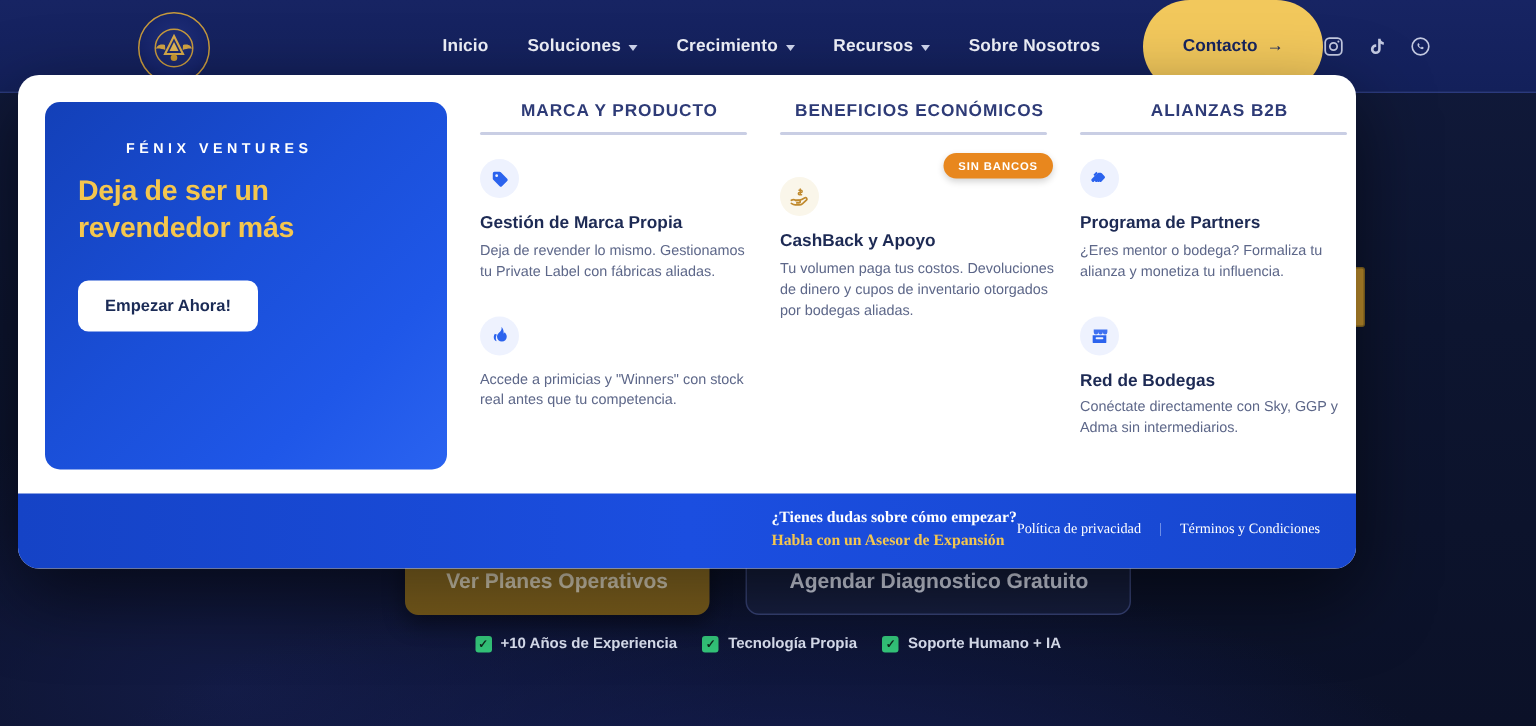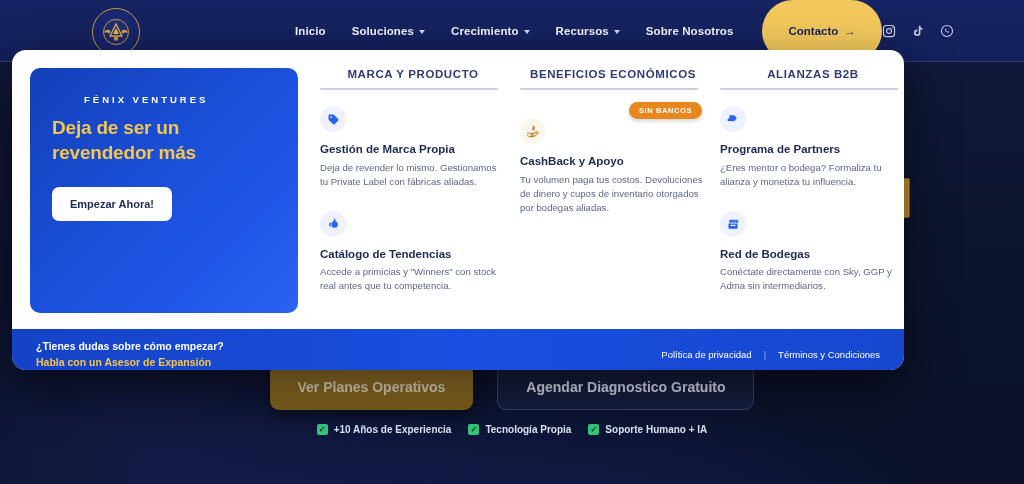--- a/index.html
+++ b/index.html
@@ -159,22 +159,22 @@
   .badge {
     position: absolute; right: 4px; top: -14px;
     background: #e8871e; color: #ffffff;
     font-size: 7.5px; font-weight: 800; letter-spacing: .6px;
     padding: 4px 10px; border-radius: 999px;
     box-shadow: 0 2px 5px rgba(0,0,0,.18);
   }
   
   #mega-foot {
     background: linear-gradient(90deg, #1543c6 0%, #1b4ee0 50%, #1747cf 100%);
-    padding: 11px 24px 2px 24px;
-    display: flex; align-items: center; justify-content: space-between;
+    padding: 11px 24px 13px 24px;
+    display: flex; align-items: center; justify-content: flex-end; font-family: Liberation Serif, serif;
   }
   #foot-q { color: #ffffff; font-size: 10.5px; font-weight: 600; }
   #foot-a { color: #f4c64e; font-size: 10.5px; font-weight: 700; margin-top: 4px; cursor: pointer; }
   #foot-links { display: flex; align-items: center; gap: 12px; }
   #foot-links a, #foot-links span {
     color: #ffffff; font-size: 9.5px; text-decoration: none; cursor: pointer;
   }
   #foot-links .sep { color: #8fa8ef; cursor: default; }
 
   
@@ -336,21 +336,20 @@
         </div>
 
         <div class="item">
           <span class="item-icon">
             <svg width="13" height="13" viewBox="0 0 24 24" fill="#2b63ee">
               <path d="M13.5 1.5s.9 3.3-1.2 5.6C10.2 9.4 8 10.6 8 13.8a6 6 0 0 0 12 0c0-2.6-1.3-4-2.4-5.5-.6 1-1.4 1.5-1.4 1.5s.6-4.5-2.7-8.3z"></path>
               <path d="M5.4 10.2a6.2 6.2 0 0 0-1.4 3.8 6 6 0 0 0 3.6 5.5 7.8 7.8 0 0 1-1-3.8c0-2 .6-3.4 1.3-4.6-.9-.2-1.8-.5-2.5-.9z"></path>
             </svg>
           </span>
           <div>
-            <div class="item-title">Catálogo de Tendencias</div>
             <div class="item-desc">Accede a primicias y "Winners" con stock real antes que tu competencia.</div>
           </div>
         </div>
       </div>
 
       <div class="col c2">
         <div class="col-head">BENEFICIOS ECONÓMICOS</div>
         <div class="col-rule"></div>
 
         <div class="item" style="margin-top:26px;">

